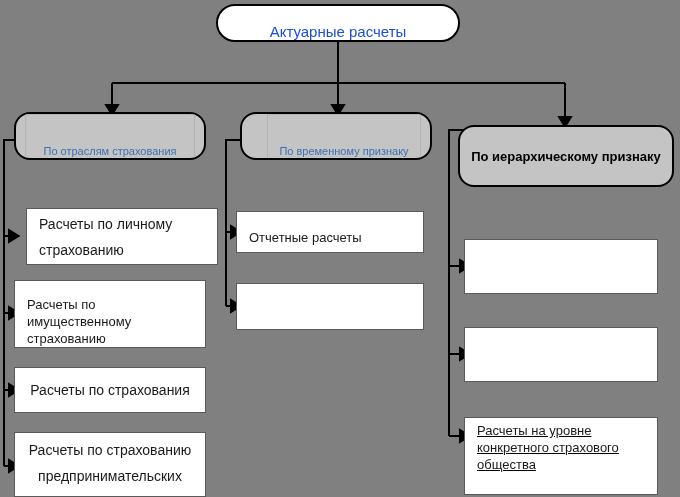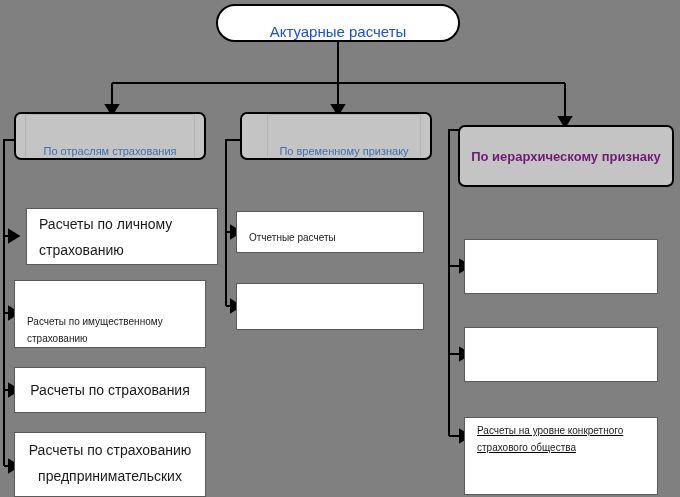--- a/index.html
+++ b/index.html
@@ -41,21 +41,21 @@
     color: #1d4ed8;
     font-size: 15px;
     line-height: 17px;
     text-align: center;
     white-space: nowrap;
   }
   
   .hdr {
     background: #c4c4c4;
     border: 2px solid #000000;
-    border-radius: 7px;
+    border-radius: 16px;
     justify-content: flex-end;
     align-items: center;
   }
   .hdr .inner {
     box-sizing: border-box;
     width: calc(100% - 18px);
     border: 1px solid #b3b3b3;
     border-bottom: none;
     height: 100%;
     margin: 0 auto;
@@ -68,39 +68,39 @@
     color: #3d6fb4;
     font-size: 11px;
     line-height: 13px;
     text-align: center;
     white-space: nowrap;
   }
   .hdr.plain {
     justify-content: center;
   }
   .hdr.plain .txt {
-    color: #701a75;
+    color: #000000;
     font-weight: bold;
     font-size: 13px;
     line-height: 21px;
     white-space: normal;
   }
   
   .leaf {
     background: #ffffff;
     border: 1px solid #5a5a5a;
     justify-content: center;
   }
   .leaf .txt {
     display: block;
     color: #1a1a1a;
   }
   .t-lg   { font-size: 14px; line-height: 26px; padding: 0 12px; text-align: left; }
   .t-lgc  { font-size: 14px; line-height: 26px; padding: 0 12px; text-align: center; }
-  .t-sm   { font-size: 10px; line-height: 17px; padding: 0 12px; text-align: left; }
+  .t-sm   { font-size: 13px; line-height: 17px; padding: 0 12px; text-align: left; }
   .t-tiny { font-size: 8px;  line-height: 15px; padding: 0 10px; text-align: left; color: #3d6fb4; }
   .bot    { justify-content: flex-end; }
   .clip-b { justify-content: flex-start; }
 </style>
 </head>
 <body>
 
 <div id="canvas">
 
   <svg id="wires" viewBox="0 0 680 497" xmlns="http://www.w3.org/2000/svg">

